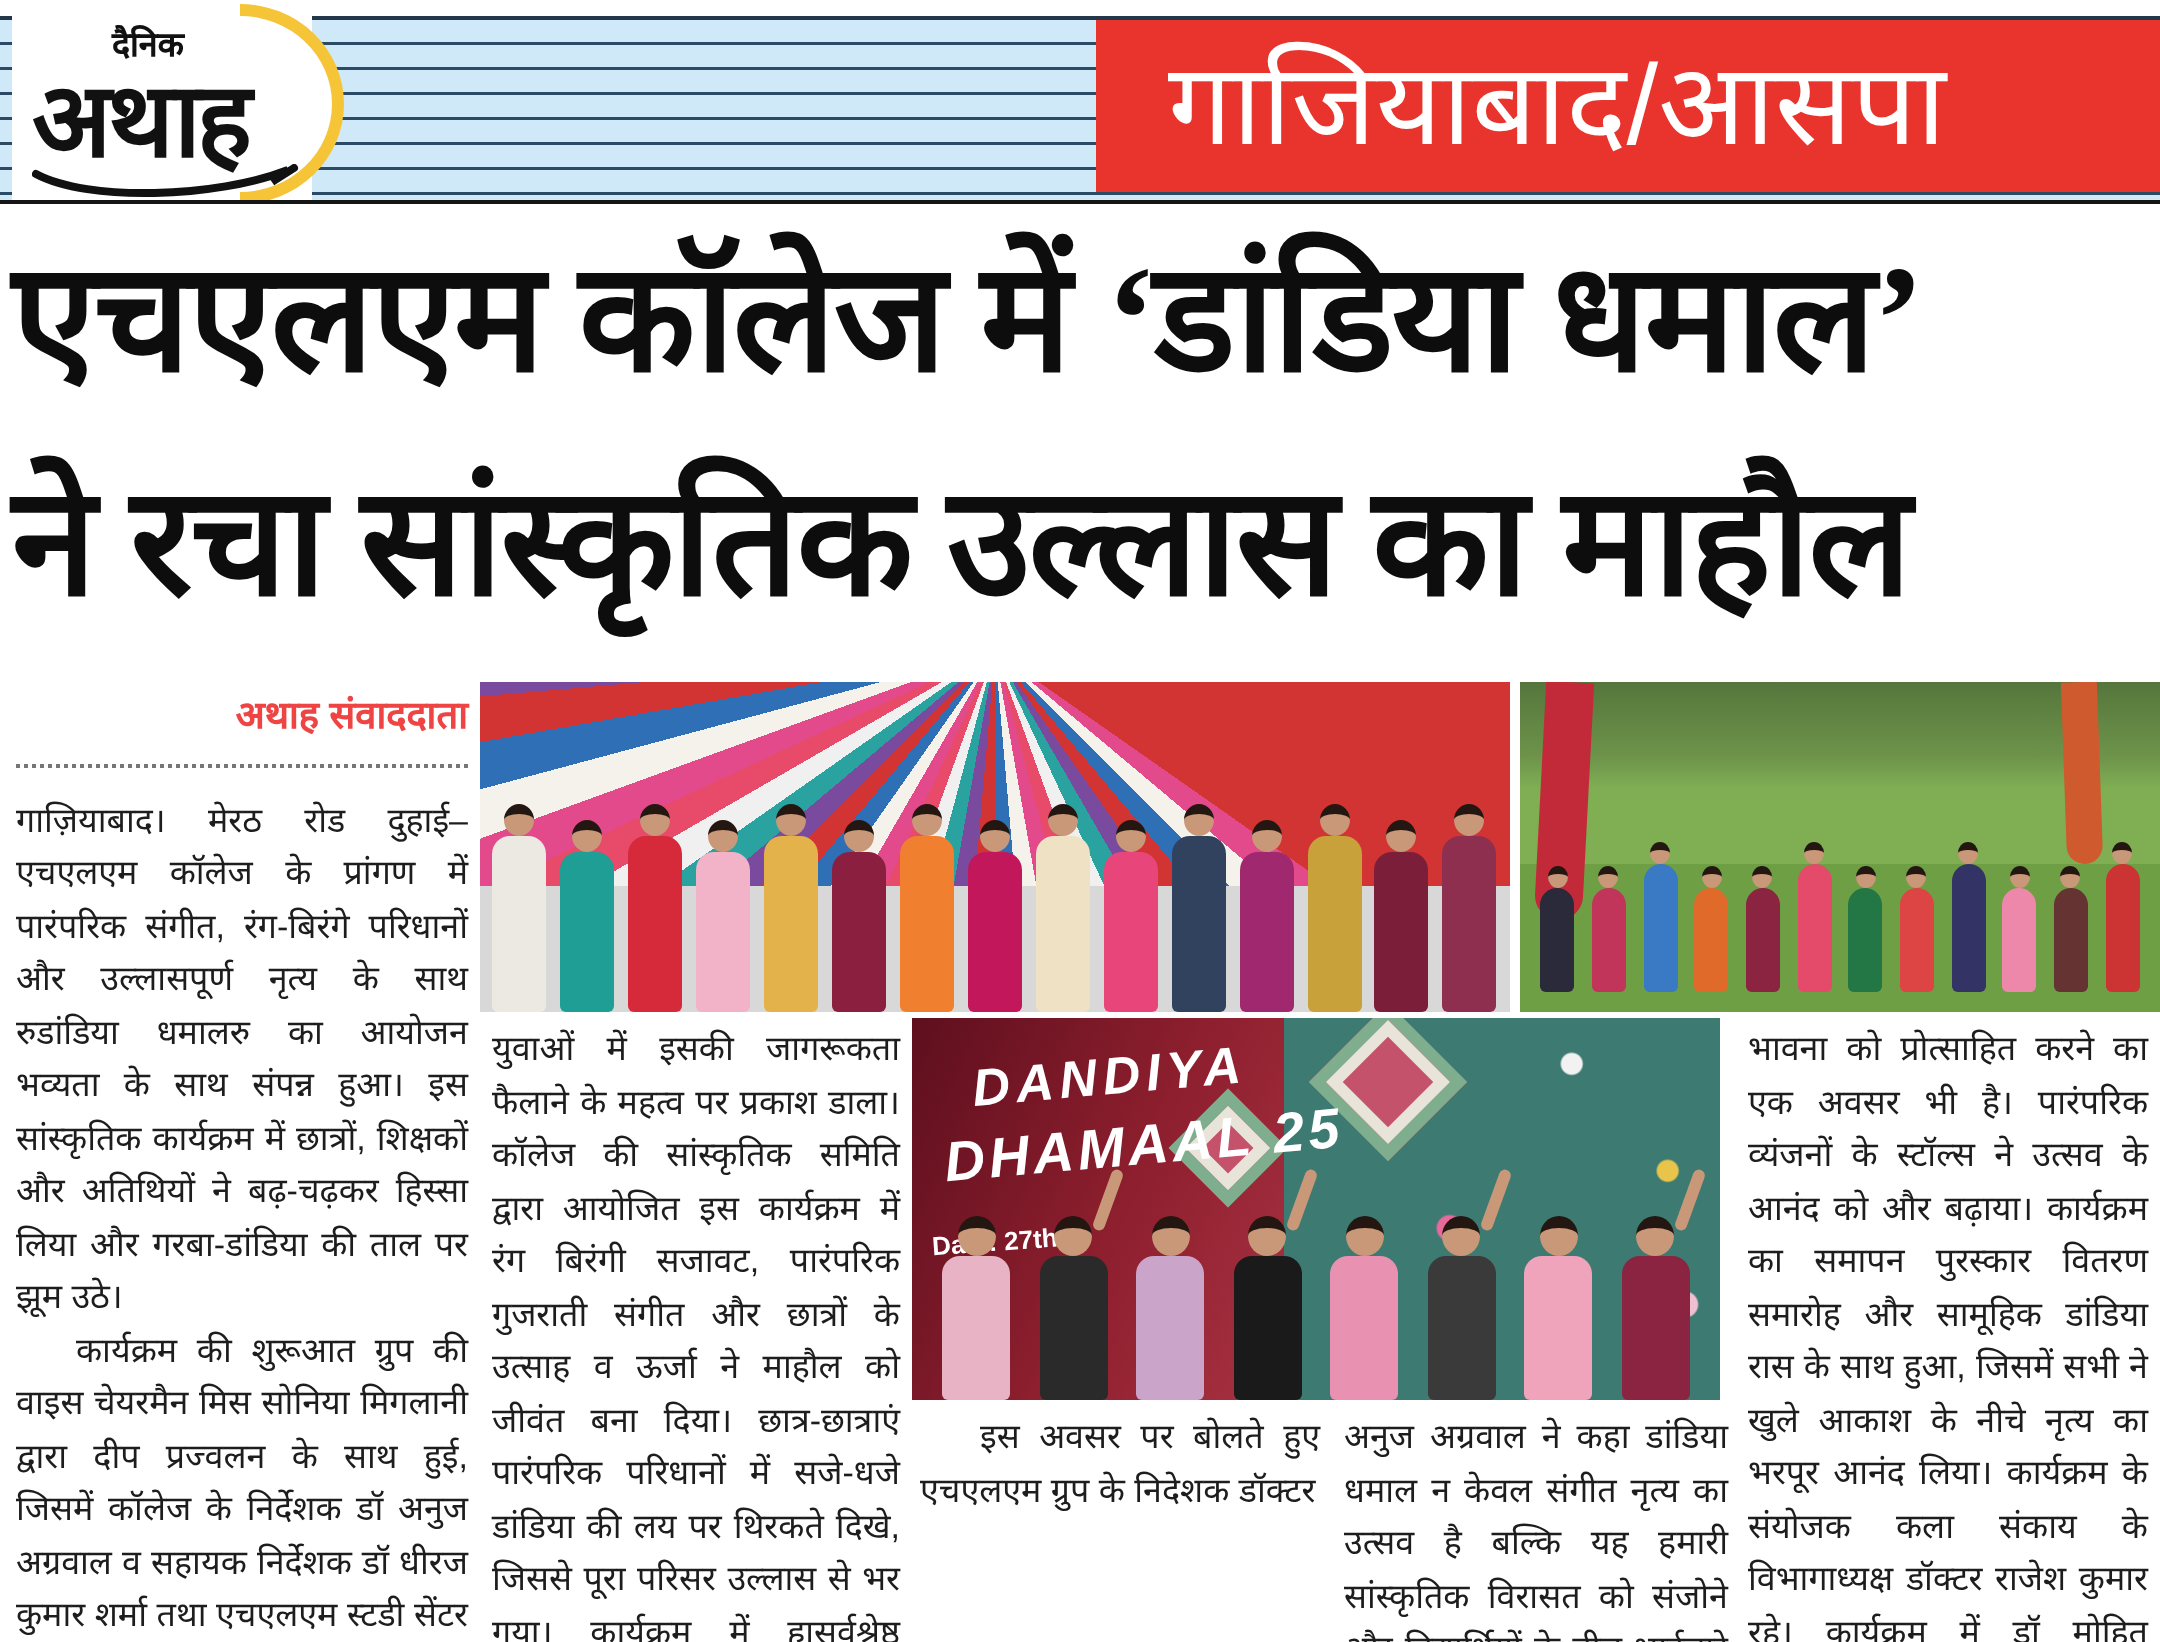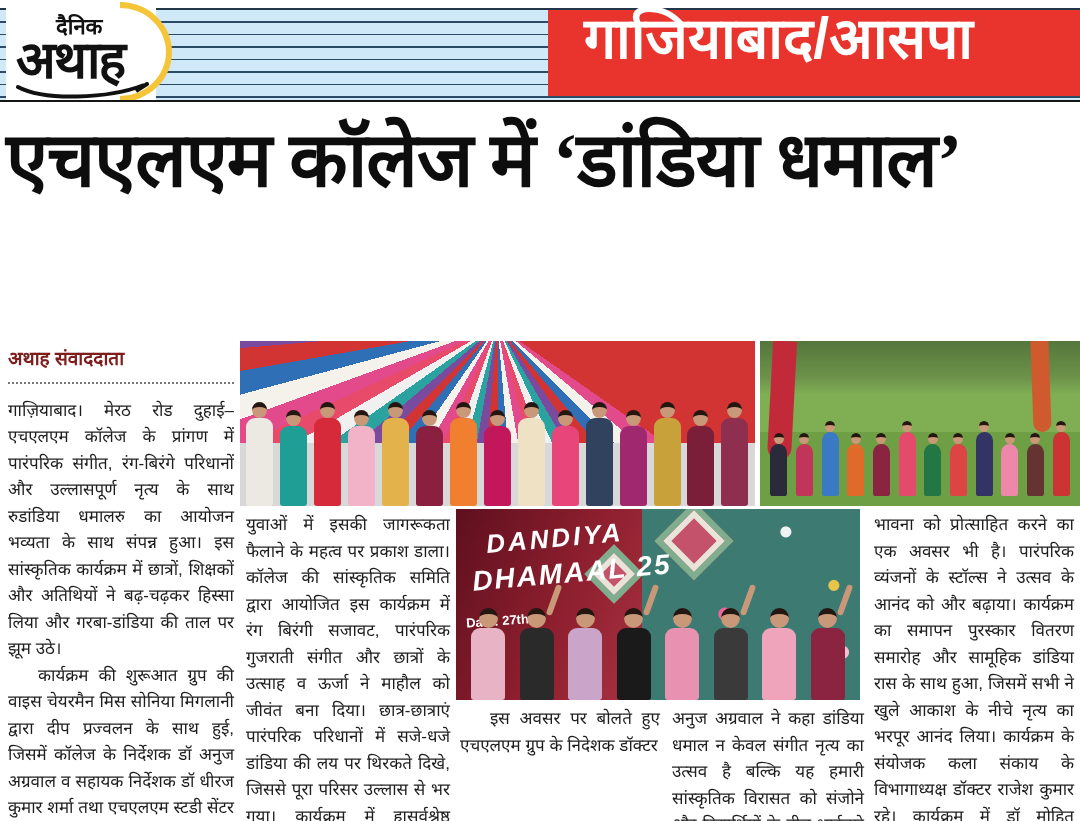--- a/index.html
+++ b/index.html
@@ -8,44 +8,44 @@
 
   
   .mast-stripes{position:absolute;left:0;top:8px;width:1080px;height:92px;
     background:repeating-linear-gradient(180deg,#cfe9f8 0 11px,#2b4a66 11px 12.5px);
     border-top:2px solid #23364a;box-sizing:border-box;}
   .mast-bottom-rule{position:absolute;left:0;top:100px;width:1080px;height:2px;background:#151515;}
   .logo-plate{position:absolute;left:6px;top:2px;width:150px;height:100px;background:#fff;}
   .logo-crescent{position:absolute;left:120px;top:2px;width:52px;height:100px;background:#fff;
     border:6px solid #f6c437;border-left:none;box-sizing:border-box;
     border-radius:0 100% 100% 0 / 0 50% 50% 0;}
-  .logo-tagline{position:absolute;left:56px;top:10px;font-size:22px;font-weight:bold;color:#111;z-index:3;}
+  .logo-tagline{position:absolute;left:56px;top:10px;font-size:17px;font-weight:bold;color:#111;z-index:3;}
   .logo-title{position:absolute;left:16px;top:22px;font-size:52px;font-weight:bold;z-index:3;
     font-family:Liberation Mono, monospace;color:#111;letter-spacing:-2px;}
   .logo-swash{position:absolute;left:16px;top:82px;z-index:3;}
   .section-banner{position:absolute;left:548px;top:10px;width:532px;height:86px;
-    display:flex;align-items:flex-start;box-sizing:border-box;padding-left:36px;
-    font-weight:bold;font-size:57px;line-height:1;}
+    display:flex;align-items:center;box-sizing:border-box;padding-left:36px;
+    font-weight:normal;font-size:57px;line-height:1;}
 
   
   .headline{position:absolute;left:6px;top:104px;width:1070px;
     font-family:"Liberation Serif",serif;font-weight:bold;color:#0d0d0d;
     font-size:76px;line-height:112px;letter-spacing:-1px;white-space:nowrap;}
 
   
   .col{position:absolute;font-size:17px;line-height:26.5px;text-align:justify;color:#1d1d1d;}
   .col p{margin:0;}
   .indent{text-indent:30px;}
   .loc{font-weight:normal;}
   .col1{left:8px;top:346px;width:226px;height:472px;}
   .col2{left:246px;top:512px;width:204px;height:308px;}
   .col3{left:460px;top:706px;width:200px;height:114px;}
   .col4{left:672px;top:706px;width:192px;height:114px;}
   .col5{left:874px;top:512px;width:200px;height:308px;}
-  .byline{font-weight:bold;font-size:19px;text-align:left;color:#7f1d1d;
+  .byline{font-weight:bold;font-size:19px;text-align:right;color:#ef4444;
     border-bottom:2px dotted #767676;padding-bottom:9px;margin-bottom:14px;}
 
   
   .photo{position:absolute;overflow:hidden;background:#d8d8d8;}
   .photoA{left:240px;top:341px;width:515px;height:165px;}
   .photoB{left:760px;top:341px;width:320px;height:165px;}
   .photoC{left:456px;top:509px;width:404px;height:191px;}
 
   .figure{display:flex;flex-direction:column;align-items:center;position:relative;flex:0 0 auto;}
   .figure .head{background:#c89878;border-radius:50%;border-top:5px solid #241610;box-sizing:border-box;}
@@ -114,20 +114,21 @@
   <svg class="logo-swash" width="134" height="20" viewBox="0 0 134 20">
     <path d="M2,5 C28,19 92,17 128,3 L120,9 L131,2" fill="none" stroke="#111" stroke-width="4" stroke-linecap="round"></path>
   </svg>
   <div class="section-banner" style="background: rgb(232, 52, 44); color: rgb(255, 255, 255);">
     <span>गाजियाबाद/आसपा</span>
   </div>
   <div class="mast-bottom-rule"></div>
 
   <div class="headline">
     <div>एचएलएम कॉलेज में ‘डांडिया धमाल’</div>
+    <div>ने रचा सांस्कृतिक उल्लास का माहौल</div>
   </div>
 
   <div class="photo photoA">
     <div class="pa-canopy" style="background: conic-gradient(from 125deg at 50% -15%, rgb(226, 74, 140) 0deg, rgb(226, 74, 140) 5deg, rgb(245, 242, 236) 5deg, rgb(245, 242, 236) 10deg, rgb(47, 111, 181) 10deg, rgb(47, 111, 181) 15deg, rgb(210, 52, 52) 15deg, rgb(210, 52, 52) 20deg, rgb(122, 74, 158) 20deg, rgb(122, 74, 158) 25deg, rgb(42, 163, 160) 25deg, rgb(42, 163, 160) 30deg, rgb(240, 240, 240) 30deg, rgb(240, 240, 240) 35deg, rgb(232, 74, 106) 35deg, rgb(232, 74, 106) 40deg, rgb(226, 74, 140) 40deg, rgb(226, 74, 140) 45deg, rgb(245, 242, 236) 45deg, rgb(245, 242, 236) 50deg, rgb(47, 111, 181) 50deg, rgb(47, 111, 181) 55deg, rgb(210, 52, 52) 55deg, rgb(210, 52, 52) 60deg, rgb(122, 74, 158) 60deg, rgb(122, 74, 158) 65deg, rgb(42, 163, 160) 65deg, rgb(42, 163, 160) 70deg, rgb(240, 240, 240) 70deg, rgb(240, 240, 240) 75deg, rgb(232, 74, 106) 75deg, rgb(232, 74, 106) 80deg, rgb(226, 74, 140) 80deg, rgb(226, 74, 140) 85deg, rgb(245, 242, 236) 85deg, rgb(245, 242, 236) 90deg, rgb(47, 111, 181) 90deg, rgb(47, 111, 181) 95deg, rgb(210, 52, 52) 95deg, rgb(210, 52, 52) 100deg, rgb(122, 74, 158) 100deg, rgb(122, 74, 158) 105deg, rgb(42, 163, 160) 105deg, rgb(42, 163, 160) 110deg, rgb(240, 240, 240) 110deg, rgb(240, 240, 240) 115deg, rgb(232, 74, 106) 115deg, rgb(232, 74, 106) 120deg, rgb(226, 74, 140) 120deg, rgb(226, 74, 140) 125deg, rgb(245, 242, 236) 125deg, rgb(245, 242, 236) 130deg, rgb(47, 111, 181) 130deg, rgb(47, 111, 181) 135deg, rgb(210, 52, 52) 135deg, rgb(210, 52, 52) 140deg, rgb(122, 74, 158) 140deg, rgb(122, 74, 158) 145deg, rgb(42, 163, 160) 145deg, rgb(42, 163, 160) 150deg, rgb(240, 240, 240) 150deg, rgb(240, 240, 240) 155deg, rgb(232, 74, 106) 155deg, rgb(232, 74, 106) 160deg, rgb(226, 74, 140) 160deg, rgb(226, 74, 140) 165deg, rgb(245, 242, 236) 165deg, rgb(245, 242, 236) 170deg, rgb(47, 111, 181) 170deg, rgb(47, 111, 181) 175deg, rgb(210, 52, 52) 175deg, rgb(210, 52, 52) 180deg);"></div>
     <div class="pa-people">
         <div class="figure">
           <div class="head"></div>
           <div class="body" style="background: rgb(236, 233, 226);"></div>
         </div>
         <div class="figure">

